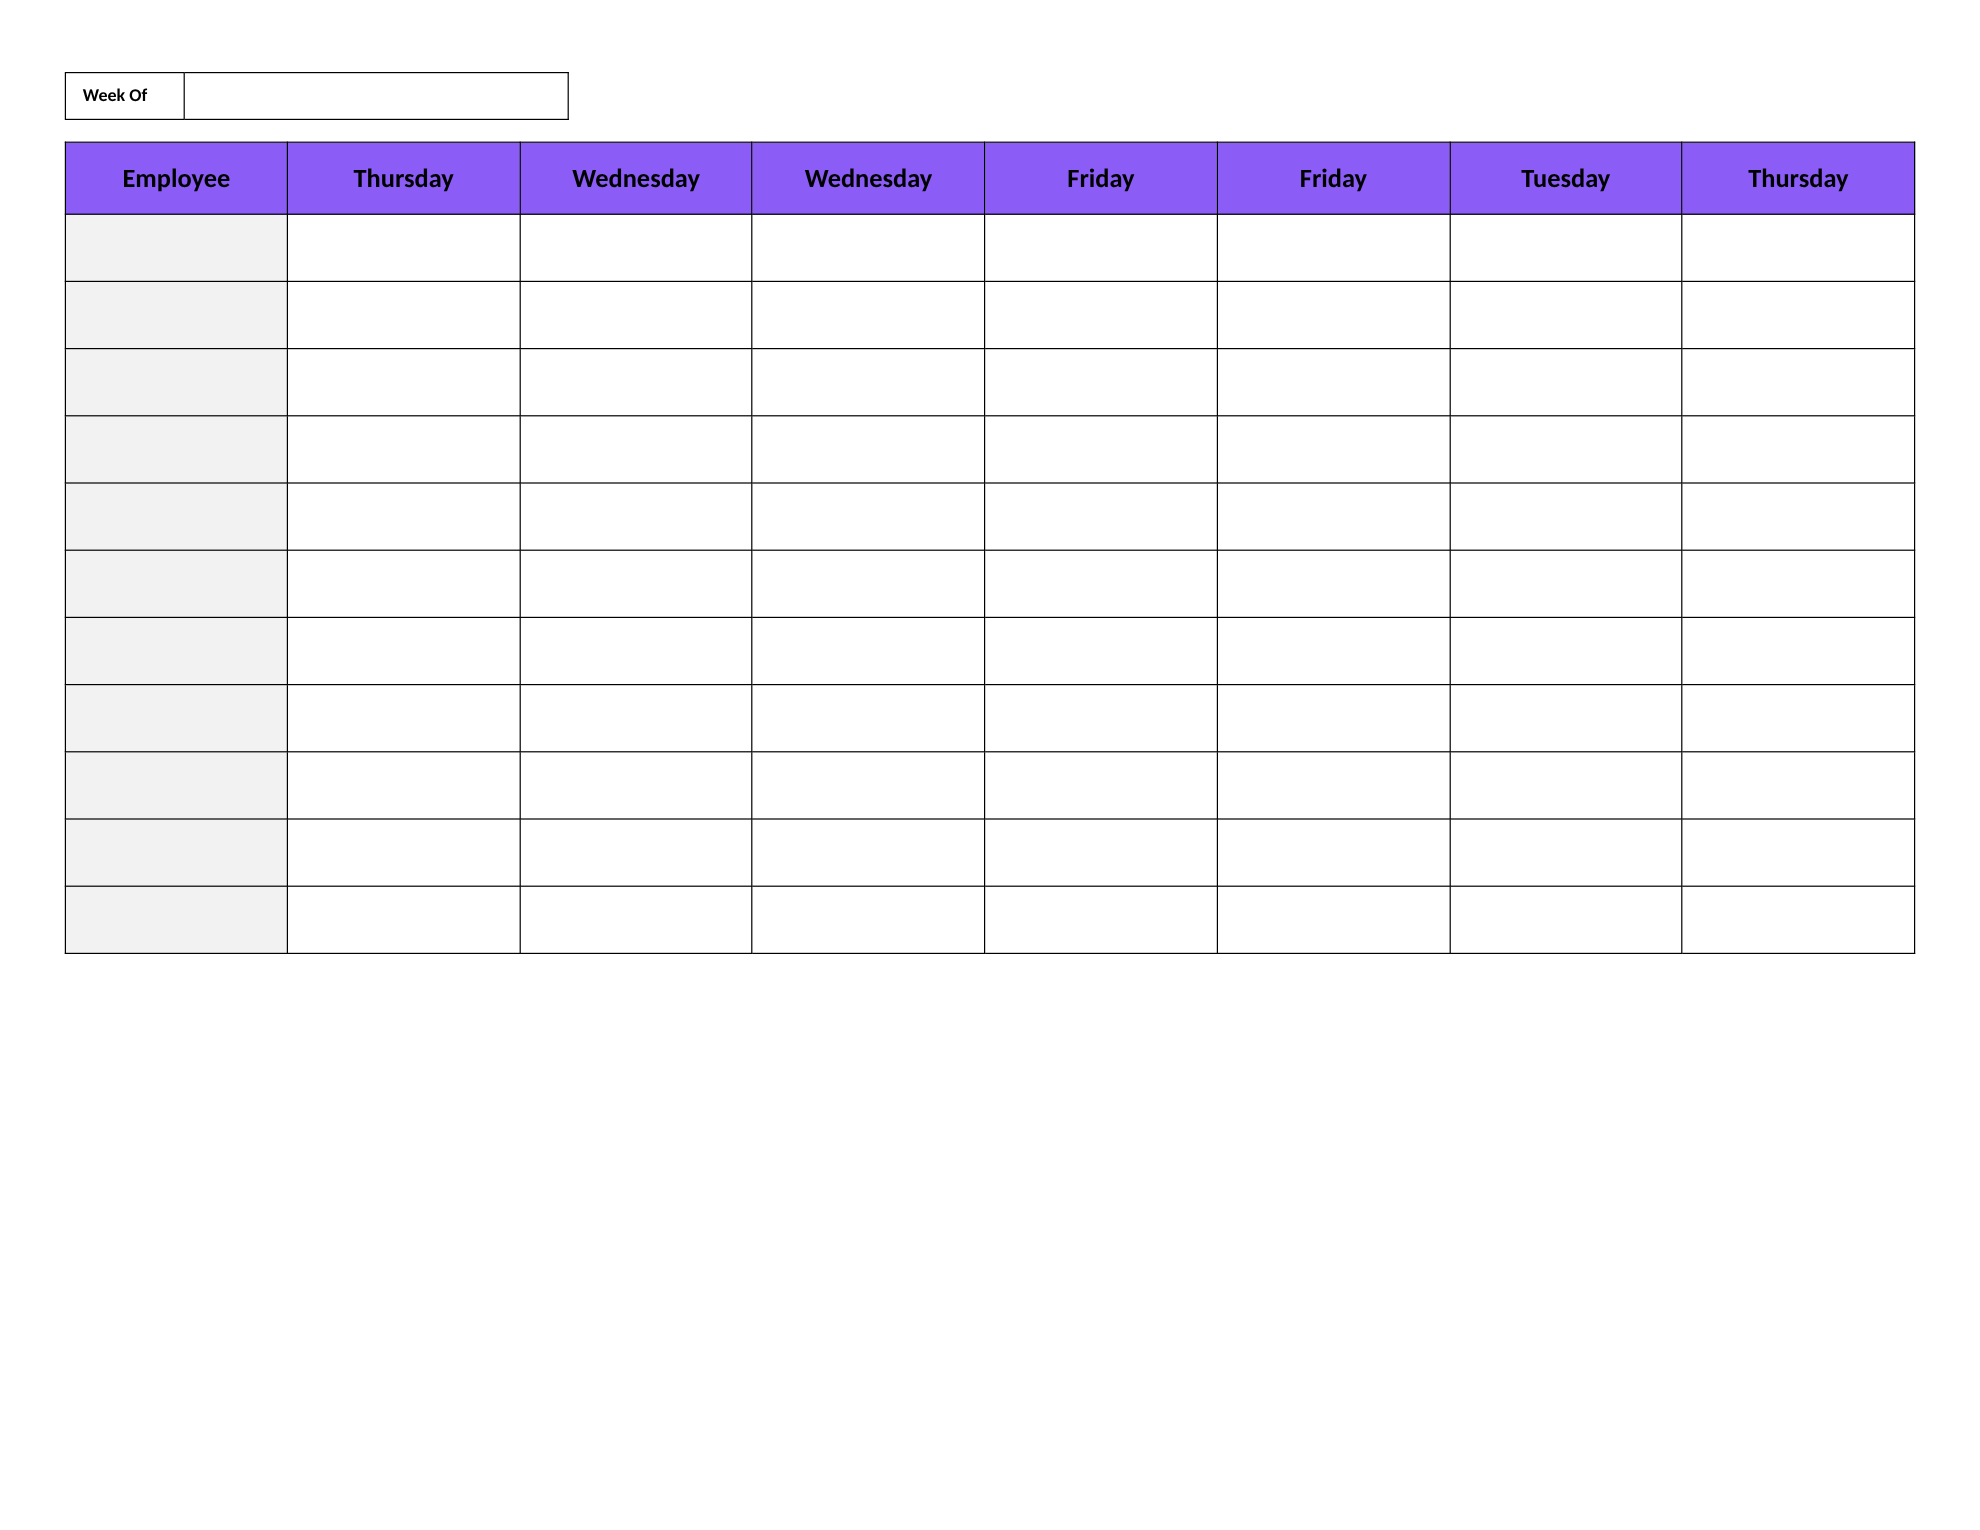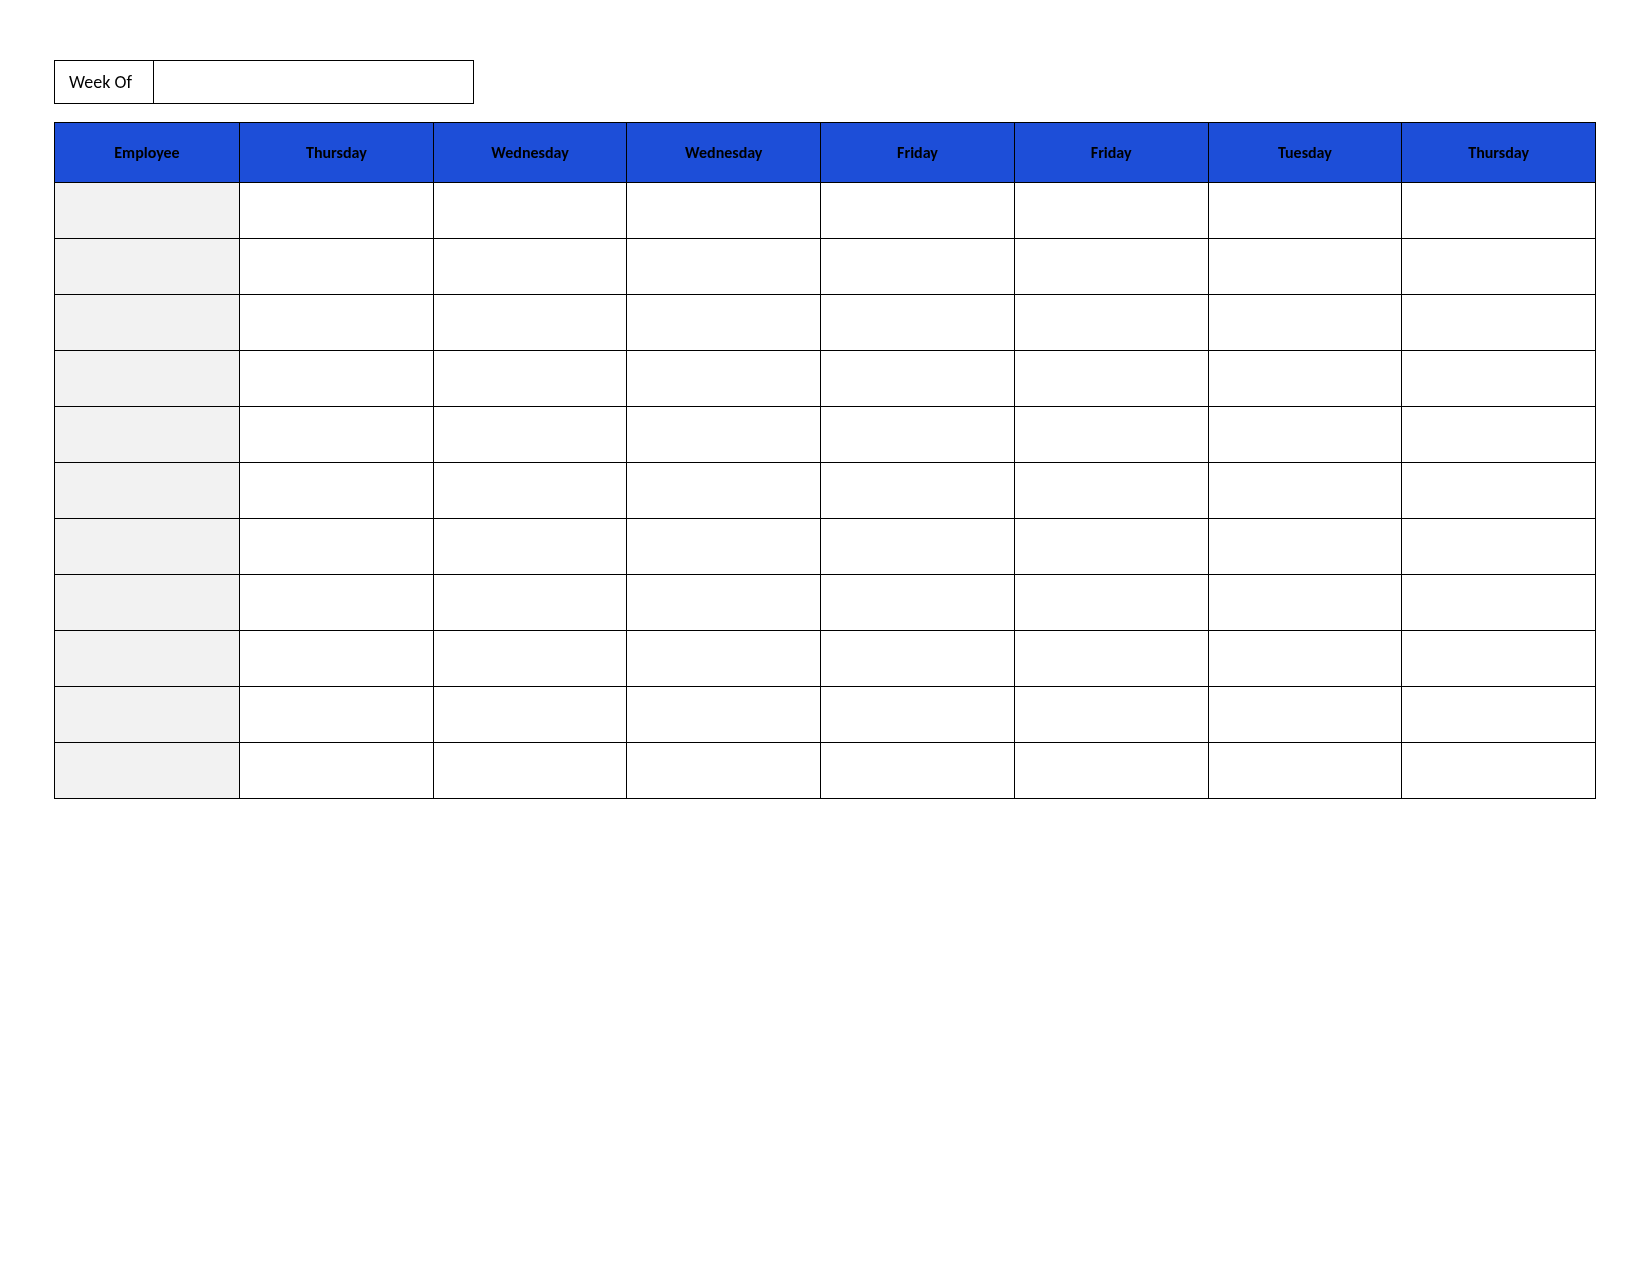--- a/index.html
+++ b/index.html
@@ -14,22 +14,22 @@
       height: 1275px;
       padding: 60px 54px;
     }
     .week-of-container {
       display: flex;
       margin-bottom: 18px;
     }
     .week-of-label {
       border: 1.5px solid #000;
       padding: 10px 14px;
-      font-weight: normal;
-      font-size: 18px;
+      font-weight: bold;
+      font-size: 15px;
       display: flex;
       align-items: center;
       min-width: 100px;
     }
     .week-of-input {
       border: 1.5px solid #000;
       border-left: none;
       width: 320px;
       padding: 10px 14px;
       font-size: 20px;
@@ -39,23 +39,23 @@
       width: 100%;
       table-layout: fixed;
     }
     .schedule-table th,
     .schedule-table td {
       border: 1.5px solid #000;
       text-align: center;
       vertical-align: middle;
     }
     .schedule-table th {
-      background: #1d4ed8;
+      background: #8b5cf6;
       font-weight: bold;
-      font-size: 16px;
+      font-size: 22px;
       height: 60px;
     }
     .schedule-table th.employee-header {
       width: 185px;
     }
     .schedule-table td {
       height: 56px;
     }
     .schedule-table td.employee-cell {
       background: #f2f2f2;

